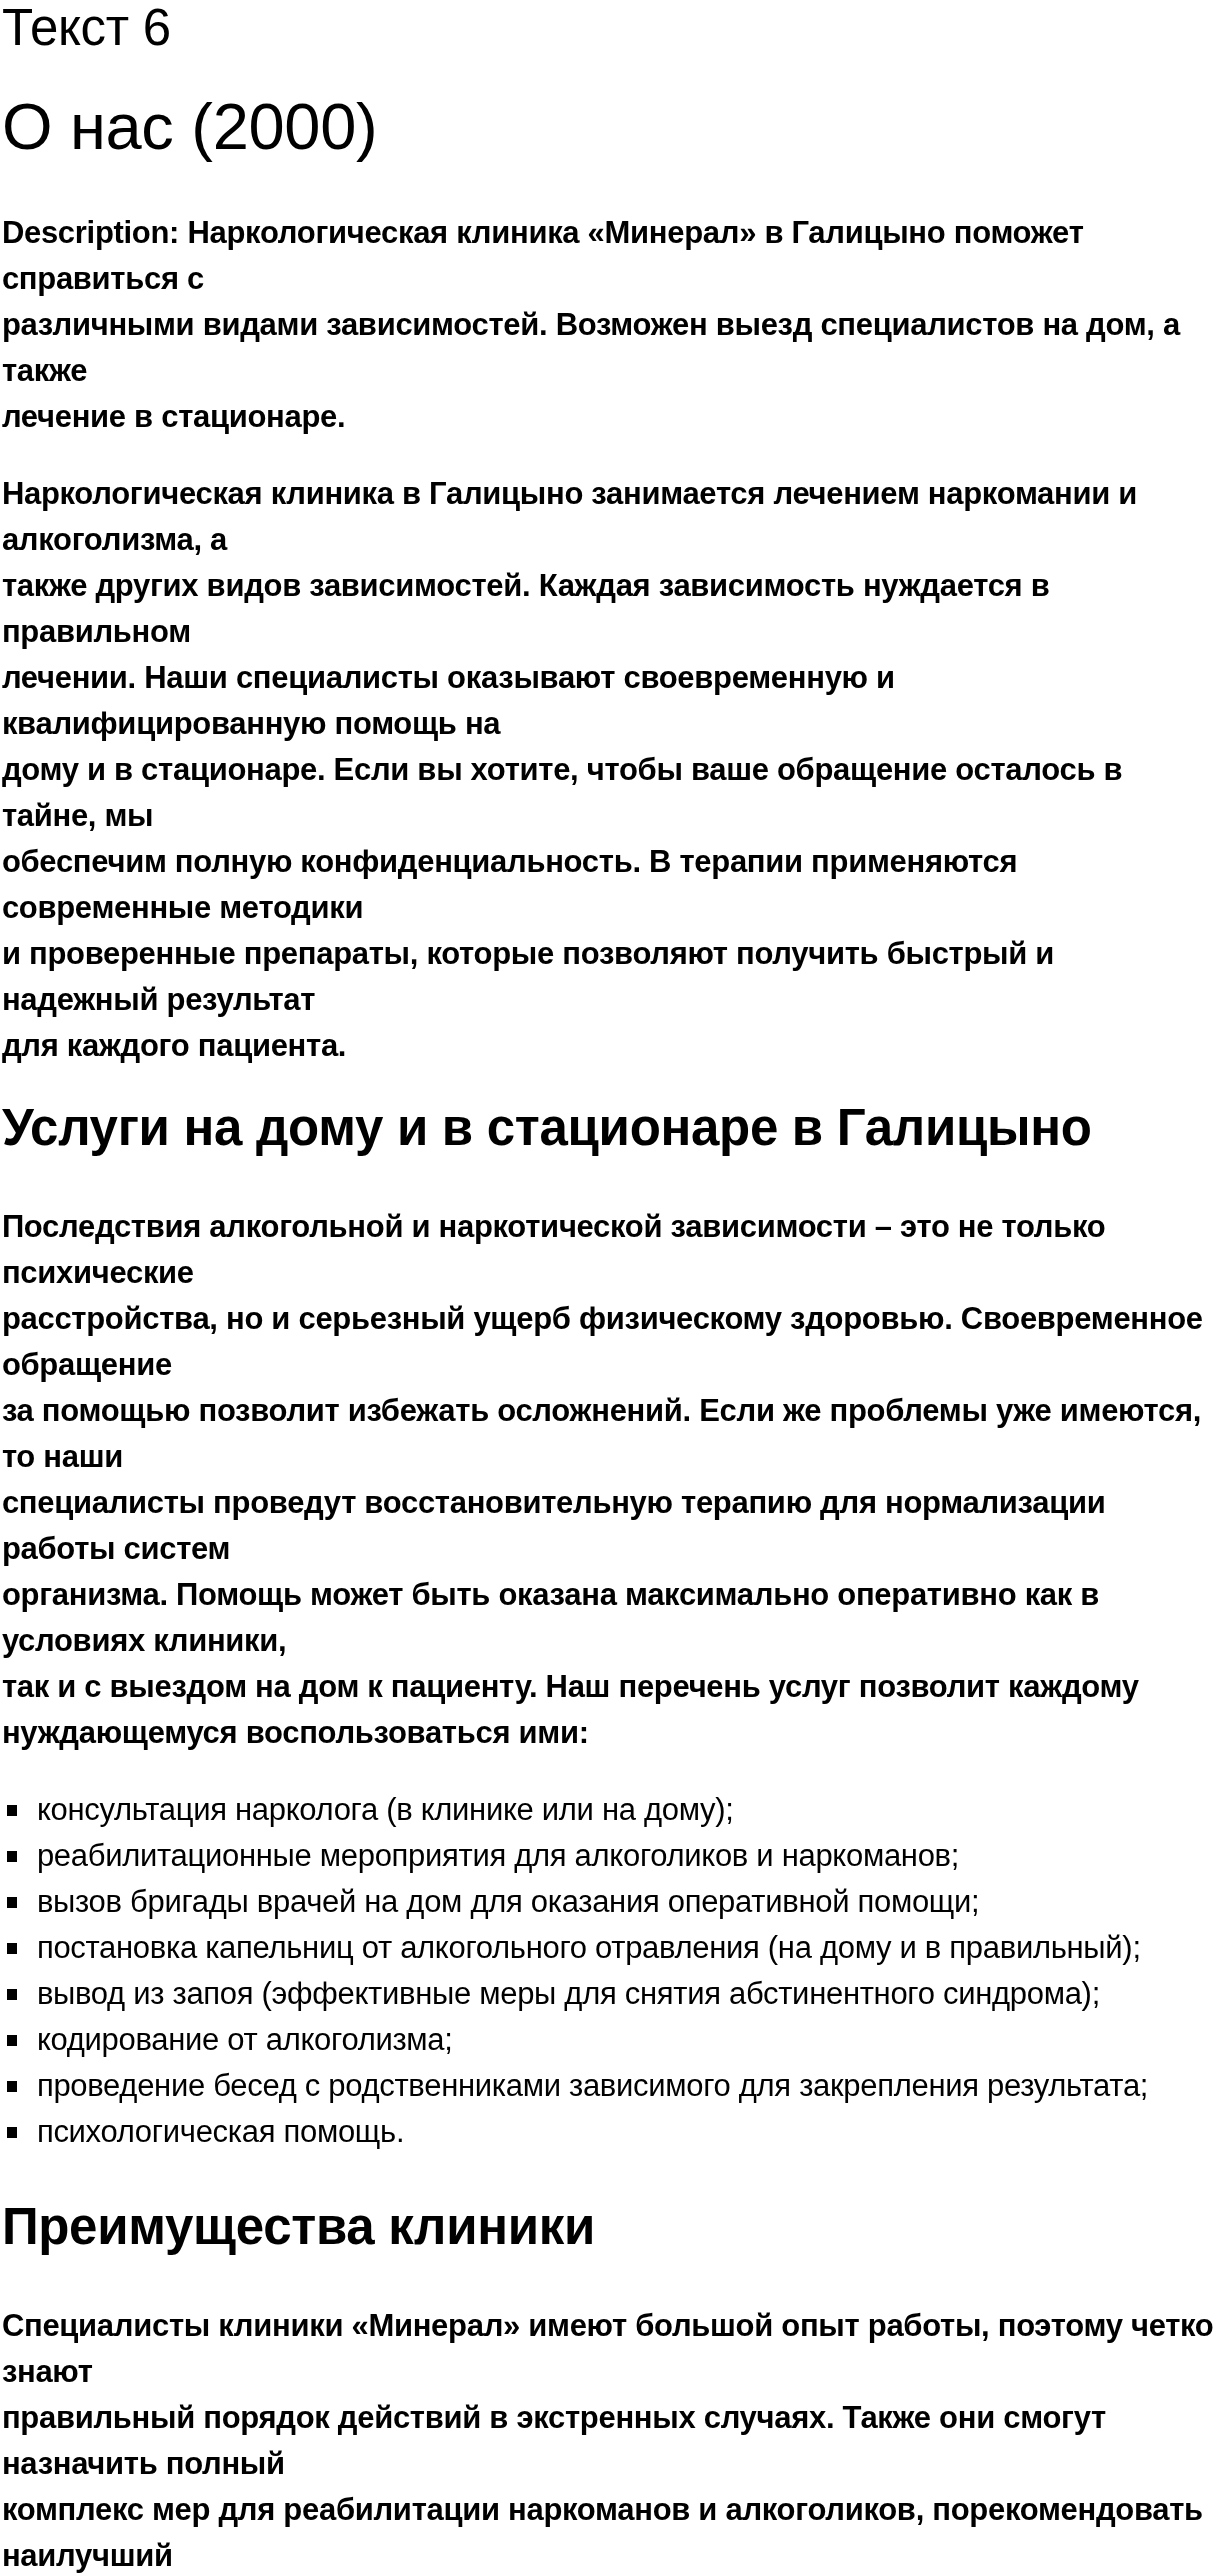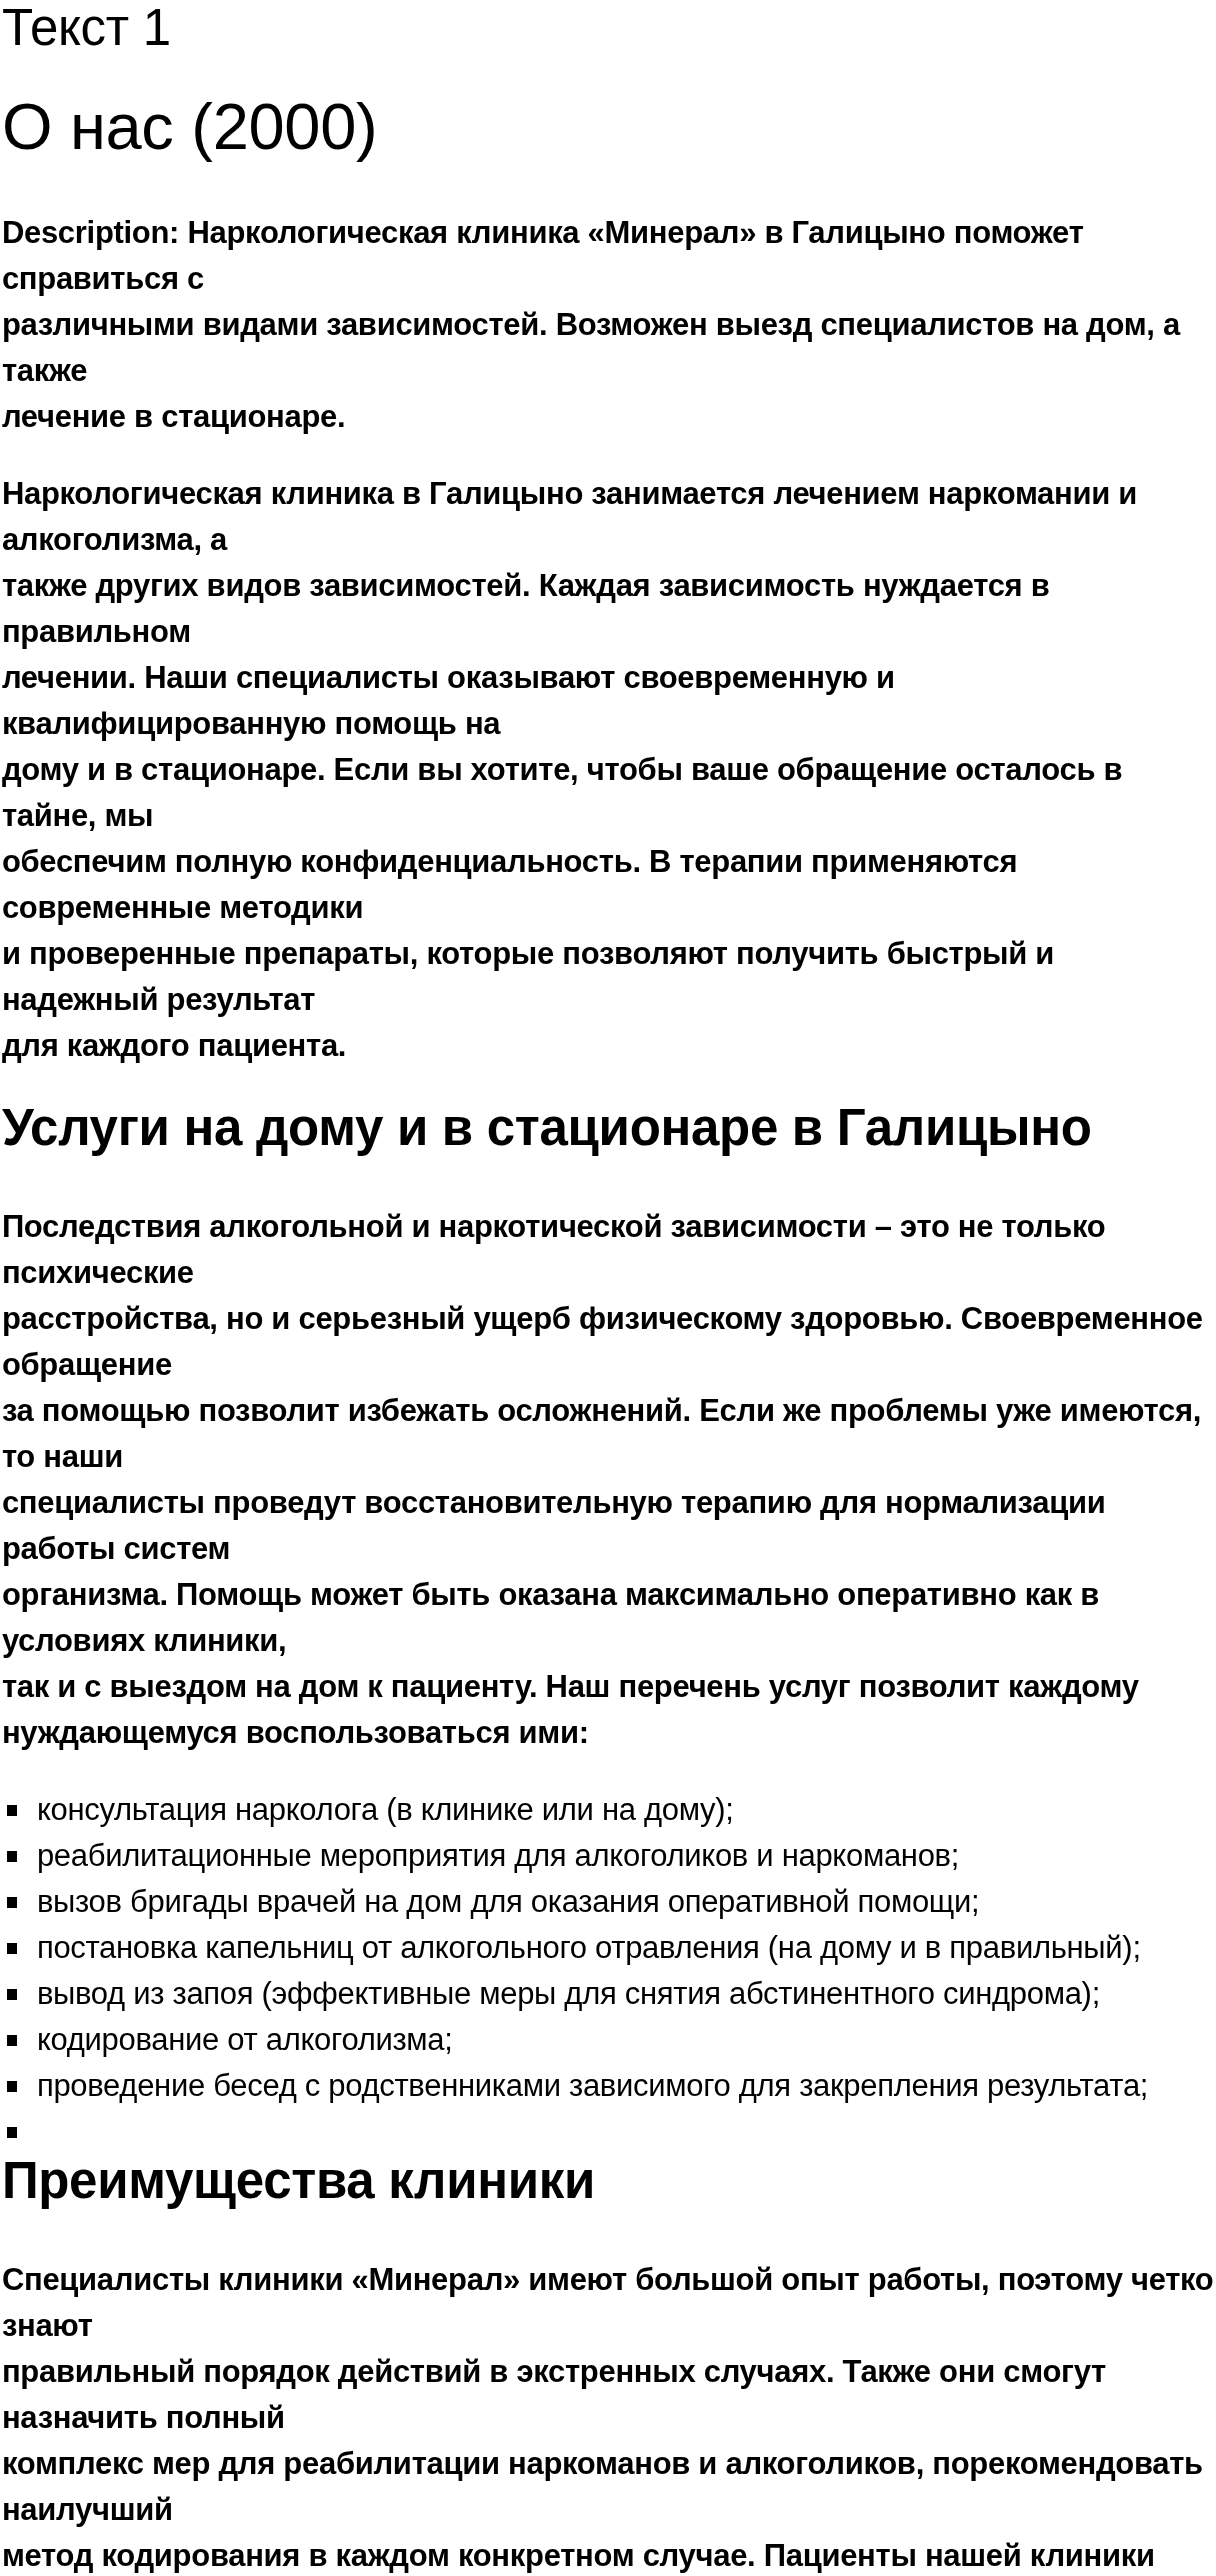--- a/index.html
+++ b/index.html
@@ -61,21 +61,21 @@
     width: 10.5px;
     height: 10.5px;
     background: #000000;
   }
 </style>
 </head>
 <body>
 
 <main class="doc">
 
-  <h2 class="page-label">Текст 1</h2>
+  <h2 class="page-label">Текст 6</h2>
 
   <h1 class="page-title">О нас (2000)</h1>
 
   <p>Description: Наркологическая клиника «Минерал» в Галицыно поможет справиться с
 различными видами зависимостей. Возможен выезд специалистов на дом, а также
 лечение в стационаре.</p>
 
   <p>Наркологическая клиника в Галицыно занимается лечением наркомании и алкоголизма, а
 также других видов зависимостей. Каждая зависимость нуждается в правильном
 лечении. Наши специалисты оказывают своевременную и квалифицированную помощь на
@@ -96,21 +96,21 @@
 
   <ul class="bullet-list">
     <li><span class="bullet-square"></span><span>консультация нарколога (в клинике или на дому);</span></li>
     <li><span class="bullet-square"></span></li>
     <li><span class="bullet-square"></span><span>реабилитационные мероприятия для алкоголиков и наркоманов;</span></li>
     <li><span class="bullet-square"></span><span>вызов бригады врачей на дом для оказания оперативной помощи;</span></li>
     <li><span class="bullet-square"></span><span>постановка капельниц от алкогольного отравления (на дому и в правильный);</span></li>
     <li><span class="bullet-square"></span><span>вывод из запоя (эффективные меры для снятия абстинентного синдрома);</span></li>
     <li><span class="bullet-square"></span><span>кодирование от алкоголизма;</span></li>
     <li><span class="bullet-square"></span><span>проведение бесед с родственниками зависимого для закрепления результата;</span></li>
-    <li><span class="bullet-square"></span></li>
+    <li><span class="bullet-square"></span><span>психологическая помощь.</span></li>
   </ul>
 
   <h2 class="section-heading advantages">Преимущества клиники</h2>
 
   <p>Специалисты клиники «Минерал» имеют большой опыт работы, поэтому четко знают
 правильный порядок действий в экстренных случаях. Также они смогут назначить полный
 комплекс мер для реабилитации наркоманов и алкоголиков, порекомендовать наилучший
 метод кодирования в каждом конкретном случае. Пациенты нашей клиники отмечают
 следующие преимущества сотрудничества с нами:</p>
 

